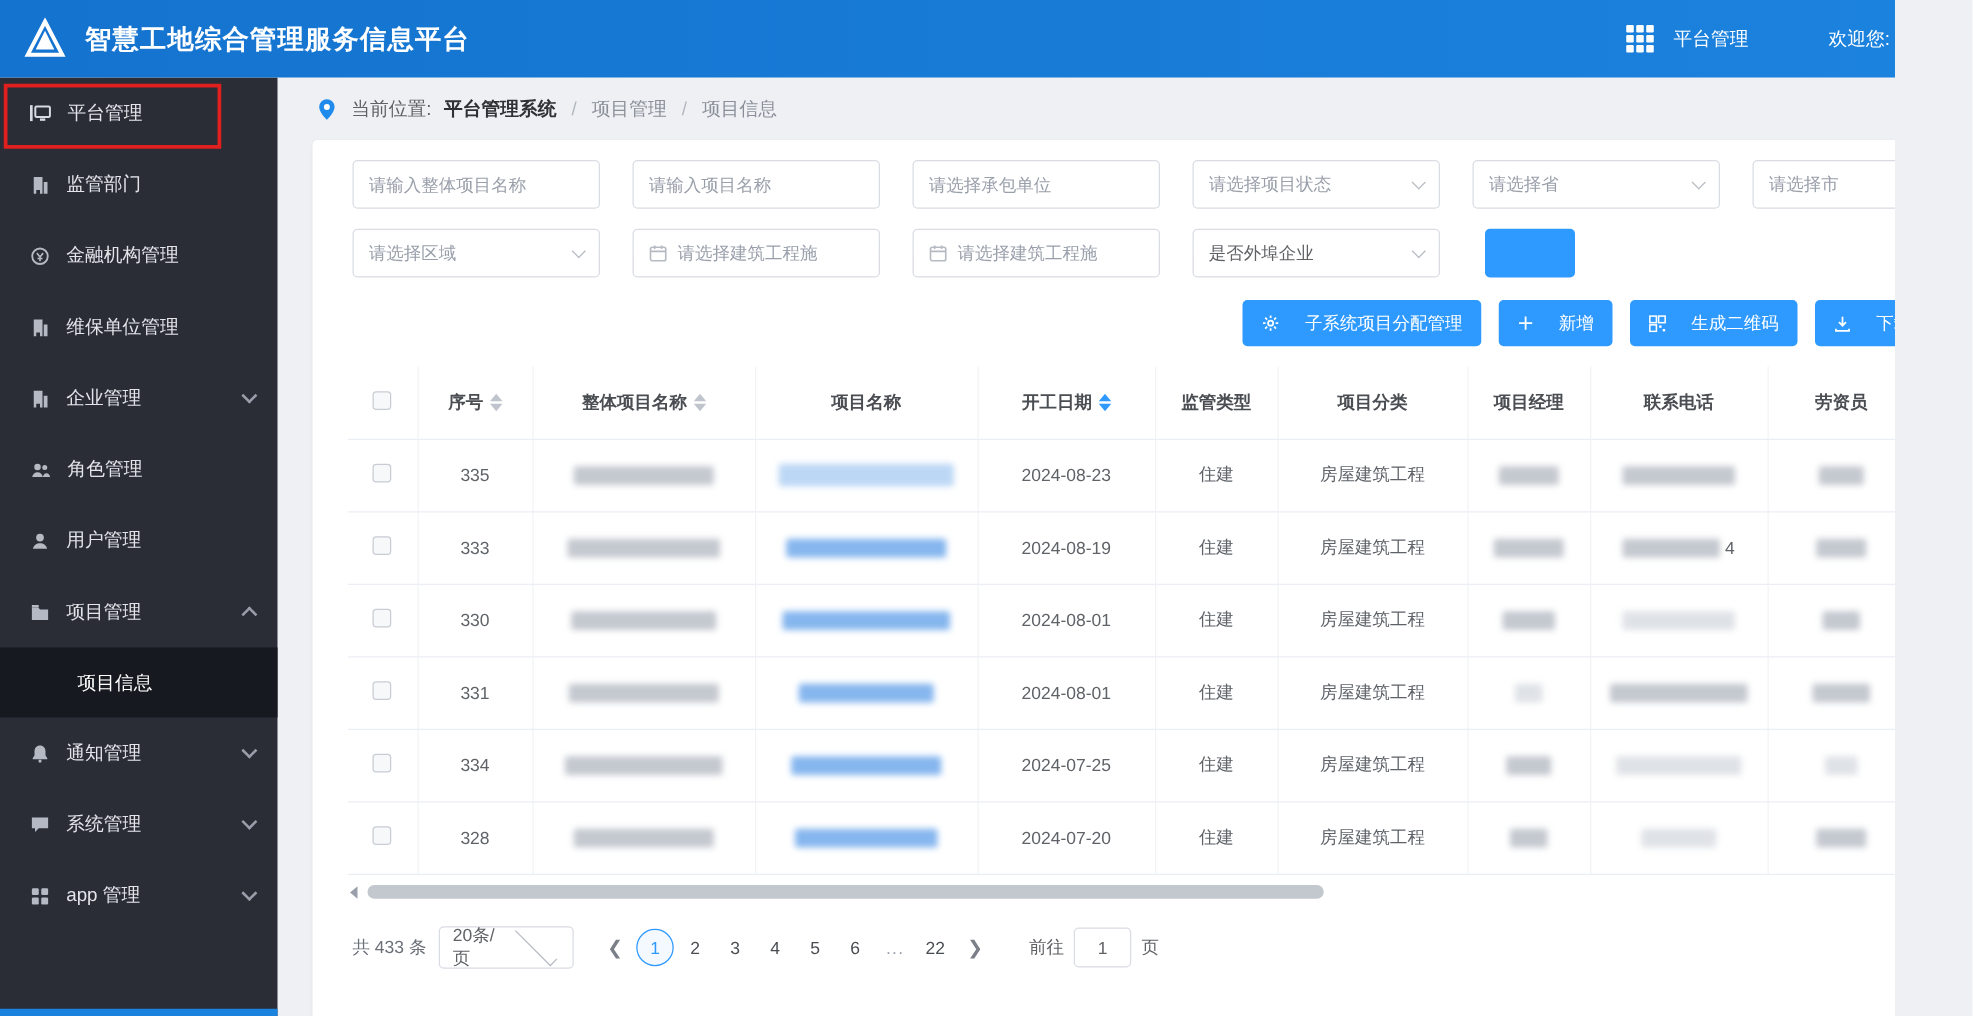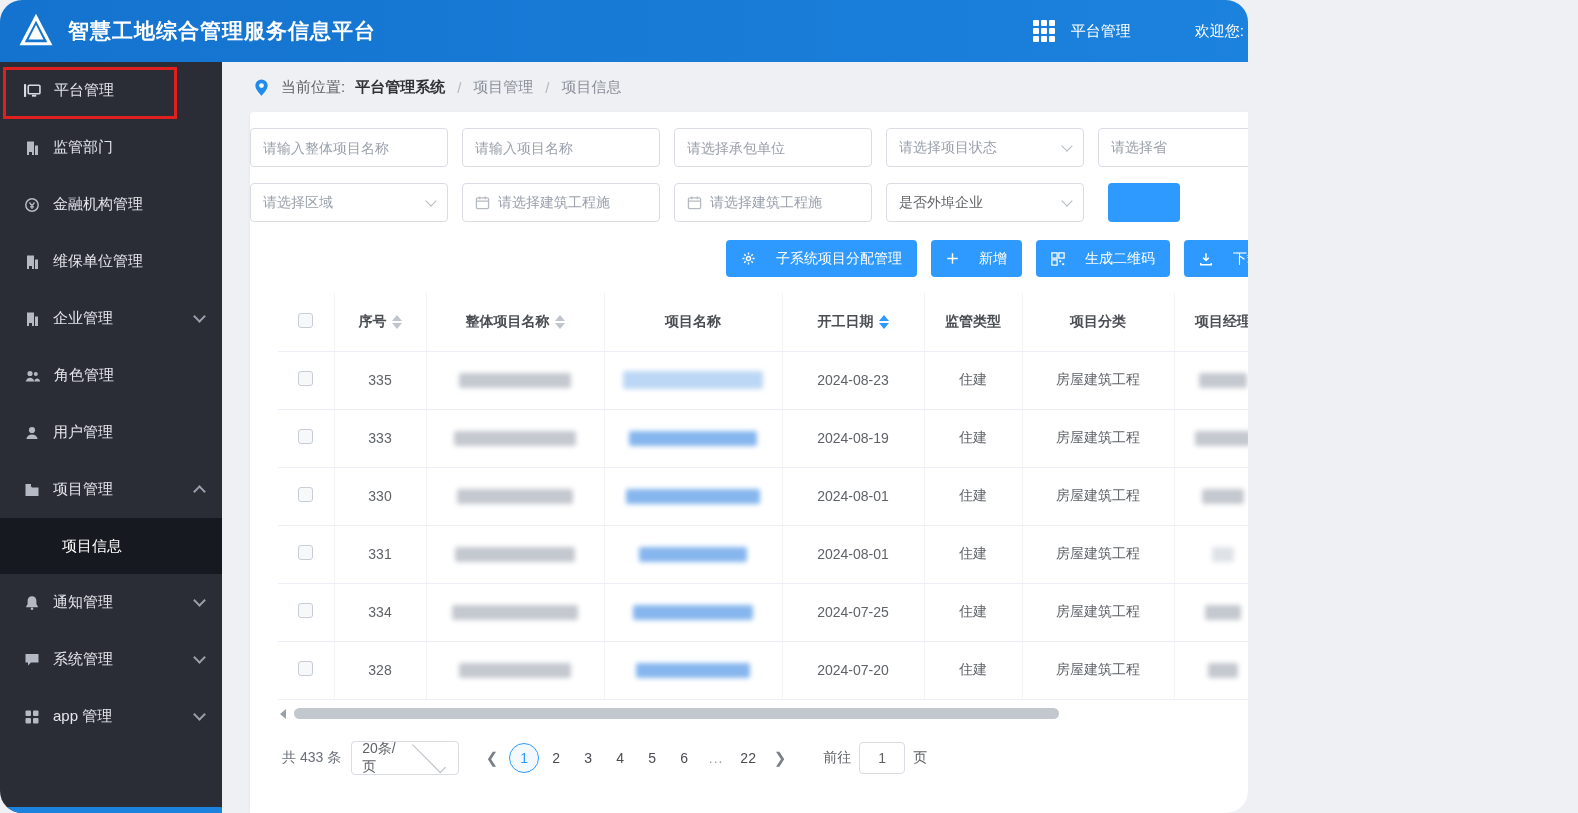--- a/index.html
+++ b/index.html
@@ -1,18 +1,18 @@
 <!DOCTYPE html>
 <html><head>
 <meta charset="utf-8">
 <style>
   * { margin:0; padding:0; box-sizing:border-box; }
   html,body { width:1578px; height:813px; overflow:hidden; }
   body { font-family:"Liberation Sans","DejaVu Sans",sans-serif; background:#eef0f4; color:#333; }
-  .app { position:relative; width:1248px; height:813px; overflow:hidden;border-radius:22px; }
+  .app { position:relative; width:1516px; height:813px; overflow:hidden; }
 
   
   .header { position:absolute; top:0; left:0; right:0; height:62px; background:linear-gradient(90deg,#1473cf,#1b82dd); display:flex; align-items:center; padding:0 18px; color:#fff; z-index:30; }
   .logo-wrap { display:flex; align-items:center; gap:14px; }
   .header-title { font-size:21px; font-weight:bold; letter-spacing:1px; }
   .header-right { margin-left:auto; display:flex; align-items:center; gap:10px; white-space:nowrap; }
   .apps-grid { display:grid; grid-template-columns:repeat(3,6px); grid-gap:2px; margin-right:6px; }
   .apps-grid i { width:6px; height:6px; background:#fff; border-radius:1px; display:block; }
   .header-right .nav-label { font-size:15px; }
   .welcome { font-size:15px; margin-left:54px; margin-right:-14px; }
@@ -32,21 +32,21 @@
   
   .main { position:absolute; top:62px; left:222px; right:0; bottom:0; background:#eef0f4; }
   .breadcrumb-bar { height:50px; display:flex; align-items:center; padding-left:30px; gap:10px; font-size:15px; color:#606266; }
   .breadcrumb-bar b { color:#303133; }
   .crumb-sep { color:#b4b8bf; margin:0 2px; }
   .crumb-muted { color:#8a8f99; }
 
   .card { position:absolute; top:50px; left:28px; right:0; bottom:0; background:#fff; border-radius:4px 0 0 0; box-shadow:0 1px 3px rgba(0,0,0,.06); overflow:hidden; }
 
   
-  .filter-row { display:flex; align-items:center; flex-wrap:nowrap; margin-top:16px; gap:14px; }
+  .filter-row { display:flex; align-items:center; flex-wrap:nowrap; padding-left:32px; margin-top:16px; gap:26px; }
   .f-input, .f-select { width:198px; height:39px; border:1px solid #d9dce3; border-radius:4px; background:#fff; font-size:14px; color:#606266; display:flex; align-items:center; padding:0 12px; position:relative; flex:0 0 auto; }
   .f-input input { border:none; outline:none; width:100%; font-size:14px; color:#606266; font-family:inherit; background:transparent; }
   .f-input input::placeholder, .f-select .ph { color:#9aa0ab; }
   .f-select .ph { flex:1; white-space:nowrap; overflow:hidden; }
   .sel-chev { width:8px; height:8px; border-right:1.6px solid #b6bac2; border-bottom:1.6px solid #b6bac2; transform:rotate(45deg); margin-top:-4px; flex:0 0 auto; }
   .cal-ico { margin-right:8px; flex:0 0 auto; }
   .f-btn { flex:0 0 auto; width:72px; height:39px; margin-left:10px; background:#2e9aff; border-radius:4px; display:flex; align-items:center; justify-content:center; }
 
   
   .actions-row { display:flex; justify-content:flex-end; align-items:center; gap:14px; margin-top:18px; padding-right:0; padding-left:32px; }

